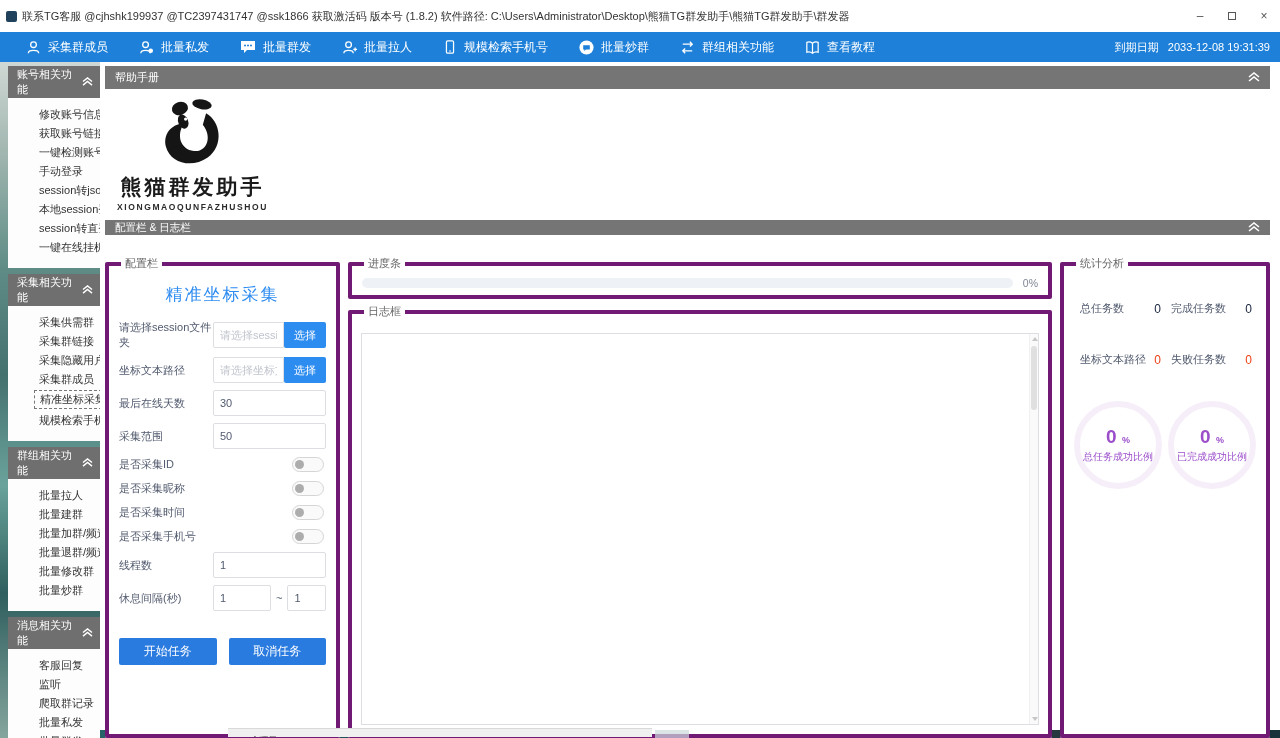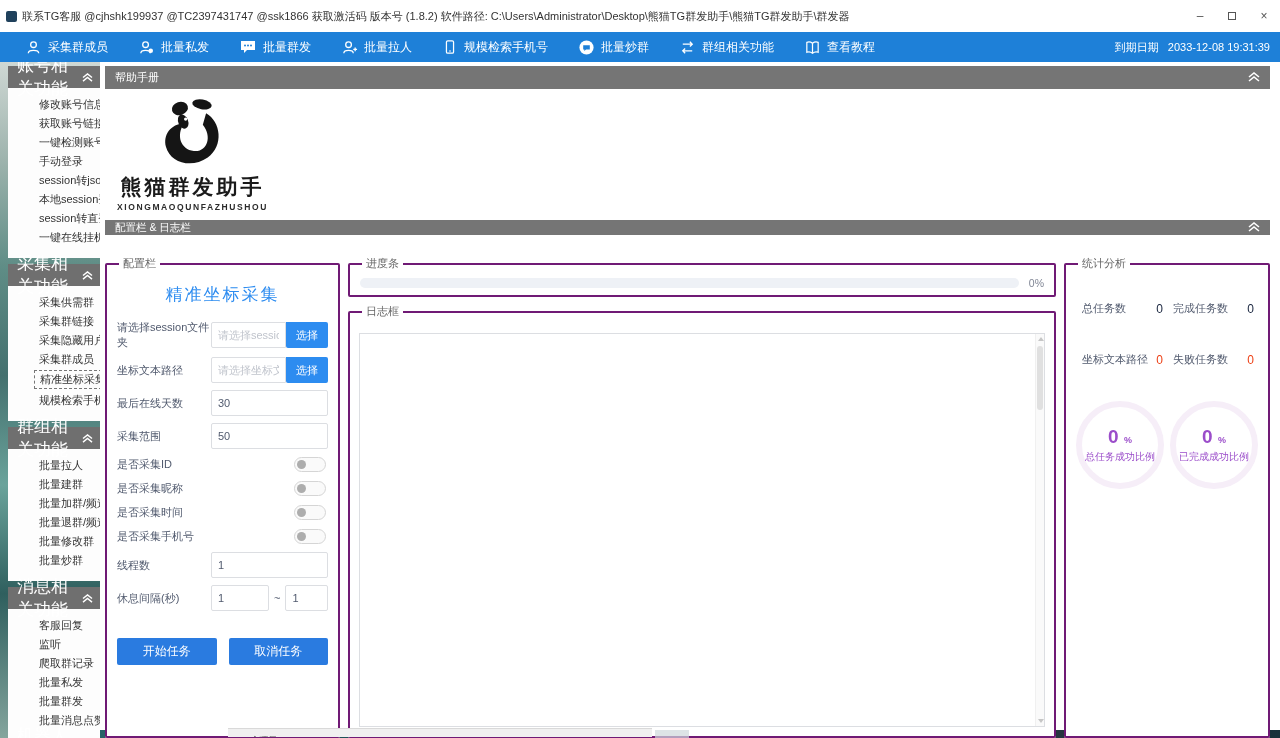--- a/index.html
+++ b/index.html
@@ -25,39 +25,39 @@
   .expiry { margin-left:auto; color:#fff; font-size:11px; padding-right:10px; white-space:nowrap; }
   .expiry span { margin-left:6px; }
 
   
   .body-row { display:flex; height:682px; }
 
   
   .sidebar { width:100px; flex:0 0 100px; padding:4px 0 0 8px; overflow:hidden;
     background:linear-gradient(180deg,#cfd8d4 0%,#9fb4ae 14%,#5f8d86 30%,#44706e 46%,#6aa39b 62%,#2f5f5e 78%,#88a8a0 100%); }
   .side-inner { background:transparent; }
-  .side-header { height:22px; background:#6F6F6F; color:#fff; font-size:17px; display:flex; align-items:center; justify-content:space-between; padding:0 7px 0 9px; margin-top:6px; }
+  .side-header { height:32px; background:#6F6F6F; color:#fff; font-size:11px; display:flex; align-items:center; justify-content:space-between; padding:0 7px 0 9px; margin-top:6px; }
   .side-header:first-child { margin-top:0; }
   .side-items { background:#fdfdfd; padding:7px 0 11px 0; }
   .side-item { height:19px; line-height:19px; padding-left:31px; font-size:11px; color:#333; white-space:nowrap; background:#fdfdfd; }
   .side-item.selected { display:inline-block; height:auto; line-height:15px; margin:1px 0 2px 26px; padding:1px 5px; border:1px dashed #777; }
   .sel-wrap { background:#fdfdfd; }
 
   
   .content { flex:1; display:flex; flex-direction:column; padding:4px 10px 0 5px; min-width:0;gap:12px; }
   .gray-bar { background:#757575; color:#fff; display:flex; align-items:center; justify-content:space-between; padding:0 10px; }
   .help-bar { height:23px; font-size:11px; }
   .cfglog-bar { height:15px; font-size:10.5px; }
   .logo-area { height:107px; background:#fff; display:flex; align-items:center; }
   .logo-block { margin-left:12px; display:flex; flex-direction:column; align-items:center; }
   .logo-title { font-size:21px; font-weight:bold; letter-spacing:3px; color:#1a1a1a; }
   .logo-sub { font-size:8.5px; font-weight:bold; letter-spacing:1.6px; color:#2b2b2b; margin-top:1px; }
 
   .panels { flex:1; display:flex; gap:8px; padding:9px 0 6px 0; min-height:0; }
-  fieldset { border:2px solid #701a75; border-radius:2px; padding:4px 10px 8px 10px; background:#fff; }
+  fieldset { border:4px solid #701a75; border-radius:2px; padding:4px 10px 8px 10px; background:#fff; }
   legend { font-size:11px; color:#666; padding:0 4px; margin-left:2px; }
 
   
   .cfg { width:235px; flex:0 0 235px; }
   .cfg-title { color:#2D8CF0; font-size:17px; text-align:center; margin:8px 0 14px 0; letter-spacing:2px; }
   .form-row { display:flex; align-items:center; margin-bottom:7px; }
   .form-label { width:94px; flex:0 0 94px; font-size:11px; color:#515a6e; }
   .txt { height:26px; border:1px solid #dcdee2; border-radius:2px; font-size:11px; color:#515a6e; padding:0 6px; width:100%; min-width:0; font-family:inherit; }
   .txt::placeholder { color:#c0c4cc; }
   .with-btn { display:flex; flex:1; min-width:0; }

